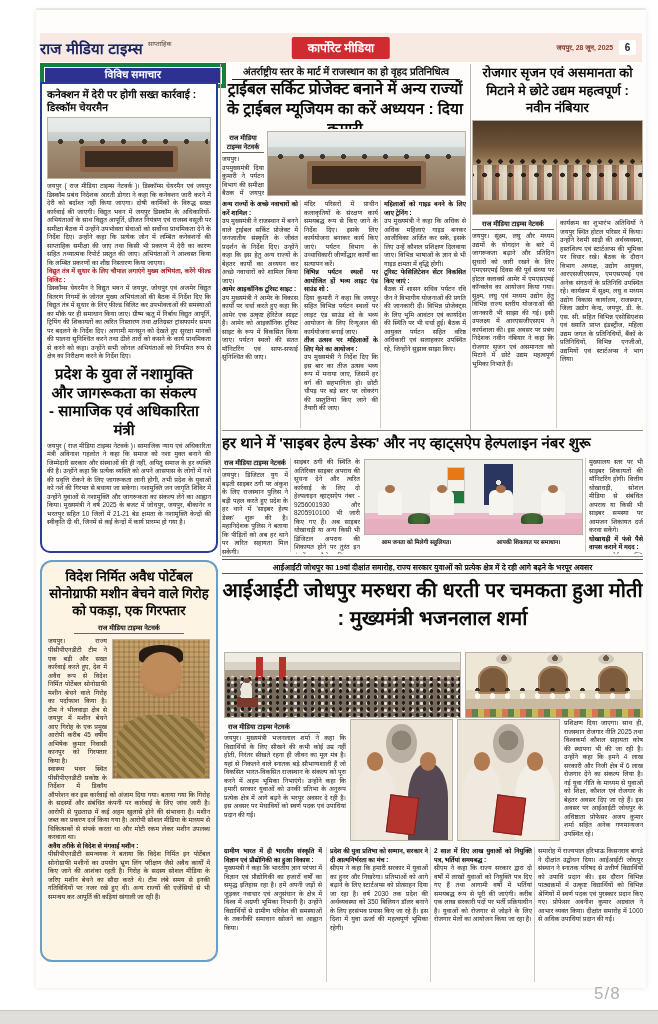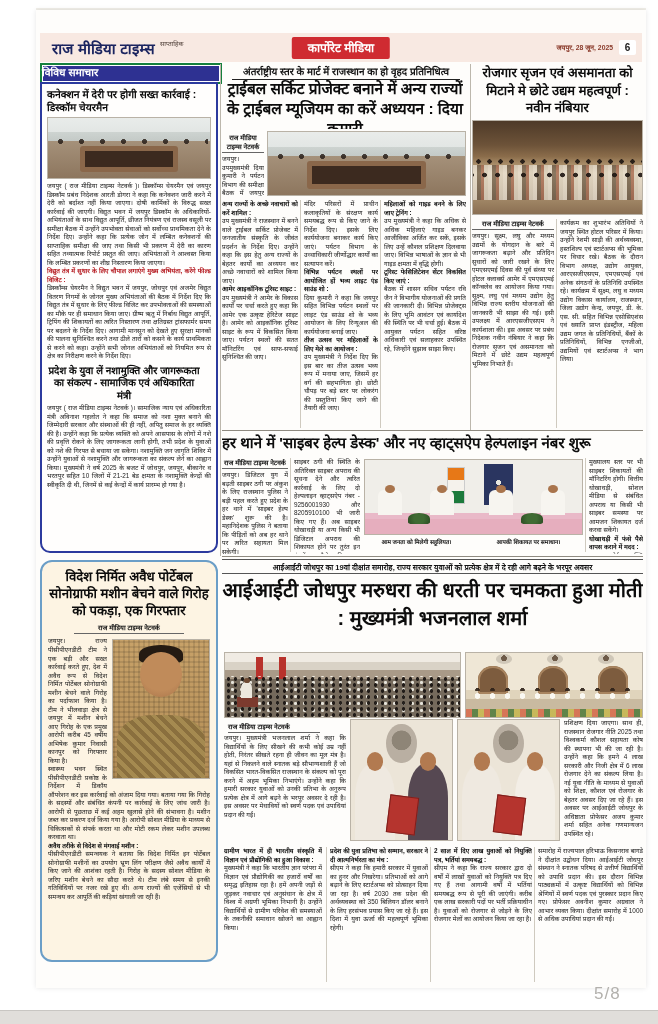--- a/index.html
+++ b/index.html
@@ -4,39 +4,39 @@
 <style>
   html,body{margin:0;padding:0;}
   body{width:658px;height:1024px;background:#ffffff;font-family:"Liberation Sans",sans-serif;}
   .canvas{position:relative;width:658px;height:1024px;overflow:hidden;background:#fff;}
   .sheet{position:absolute;left:36px;top:10px;width:610px;height:978px;background:#fefdfb;box-shadow:0 0 5px rgba(0,0,0,.10);}
   .topstrip{position:absolute;left:36px;top:8px;width:610px;height:4px;background:#f1efe9;}
   .abs{position:absolute;}
   .clip{overflow:hidden;}
   
   .mast{position:absolute;left:40px;top:33px;width:602px;height:29px;background:#f8e9e2;display:flex;align-items:center;}
-  .mast-title{font-weight:700;font-size:15px;color:#1b2560;padding-left:12px;letter-spacing:.2px;}
+  .mast-title{font-weight:700;font-size:15px;color:#1b2560;letter-spacing:.2px;}
   .mast-ed{font-size:6.5px;color:#53433c;margin-left:5px;margin-top:-8px;}
   .mast-banner{position:absolute;left:50%;transform:translateX(-50%);background:#cf2b31;color:#fff;font-weight:700;font-size:12px;padding:2.5px 16px;border-radius:2px;}
   .mast-date{margin-left:auto;font-size:6.8px;font-weight:700;color:#8a3a2a;padding-right:6px;}
   .mast-page{background:#fff;color:#222;font-weight:700;font-size:10px;width:17px;height:15px;line-height:15px;text-align:center;border-radius:2px;margin-right:6px;}
   
   .t6{font-size:6.4px;line-height:1.33;text-align:justify;color:#222;}
   .byline{font-weight:700;font-size:6.6px;text-align:center;color:#111;border-bottom:1px solid #666;padding-bottom:1px;margin-bottom:2px;}
   .redsub{color:#b3141a;font-weight:700;}
   .bsub{font-weight:700;color:#0d0d0d;}
   .hl{font-weight:700;color:#0c0c0c;}
   .kick{font-weight:700;color:#151515;}
   .vr{position:absolute;width:1px;background:#bcb7ac;}
   .hr{position:absolute;height:1px;background:#8f8a80;}
   
-  .secbar{position:absolute;left:40px;top:63px;width:178px;height:17px;background:#2e3192;border:2px solid #15803d;box-shadow:inset 0 0 0 1px #fff;color:#fff;font-weight:700;font-size:10.5px;line-height:15px;}
+  .secbar{position:absolute;left:40px;top:63px;width:178px;height:17px;background:#2e3192;border:4px solid #15803d;box-shadow:inset 0 0 0 1px #fff;color:#fff;font-weight:700;font-size:10.5px;text-align:center;line-height:15px;}
   .box1{position:absolute;left:40px;top:82px;width:178px;height:471px;border:2px solid #2c3a9e;border-radius:0 0 10px 10px;background:#fffefd;overflow:hidden;padding:3px 5px;box-sizing:border-box;}
   .box1 .h1a{font-size:10.4px;line-height:1.25;margin:1px 0 3px 0;}
-  .box1 .h2a{font-size:10px;line-height:1.25;margin:4px 10px 2px 0;text-align:center;}
+  .box1 .h2a{font-size:15px;line-height:1.25;margin:4px 10px 2px 0;text-align:center;}
   .sonobox{position:absolute;left:40px;top:560px;width:178px;height:402px;border:2px solid #6b9ec7;border-radius:12px;background:#fdf4e3;overflow:hidden;padding:4px 6px;box-sizing:border-box;}
   .sonobox .h1a{font-size:13.2px;line-height:1.3;text-align:center;margin:2px 0 4px 0;}
   
   .ph{position:absolute;overflow:hidden;background:#d8d4cc;border:1px solid #b9b2a6;box-sizing:border-box;}
   .ph-meet{background:linear-gradient(180deg,#e9ecea 0%,#e2e6e4 24%,#cdd3d0 24%,#c4cac7 38%,#a5917a 38%,#8d765e 100%);}
   .pm-table{position:absolute;left:20%;right:20%;top:46%;bottom:10%;background:#3c2a1f;border:5px solid #8a674a;border-radius:3px;}
   .pm-people{position:absolute;left:1%;right:1%;top:28%;height:28%;background-image:radial-gradient(circle,rgba(42,32,26,.85) 2.2px,transparent 2.7px);background-size:21px 13px;}
   .ph-group{background:linear-gradient(180deg,#4e3a28 0%,#6d5339 26%,#8a6c4a 38%,#c9b089 56%,#8a6f52 100%);}
   .pg-heads1{position:absolute;left:0;right:0;top:38%;height:13%;background-image:radial-gradient(circle,rgba(30,22,18,.9) 2px,transparent 2.4px);background-size:11px 11px;}
   .pg-heads2{position:absolute;left:0;right:0;top:52%;height:13%;background-image:radial-gradient(circle,rgba(30,22,18,.9) 2.2px,transparent 2.6px);background-size:13px 12px;background-position:5px 0;}

